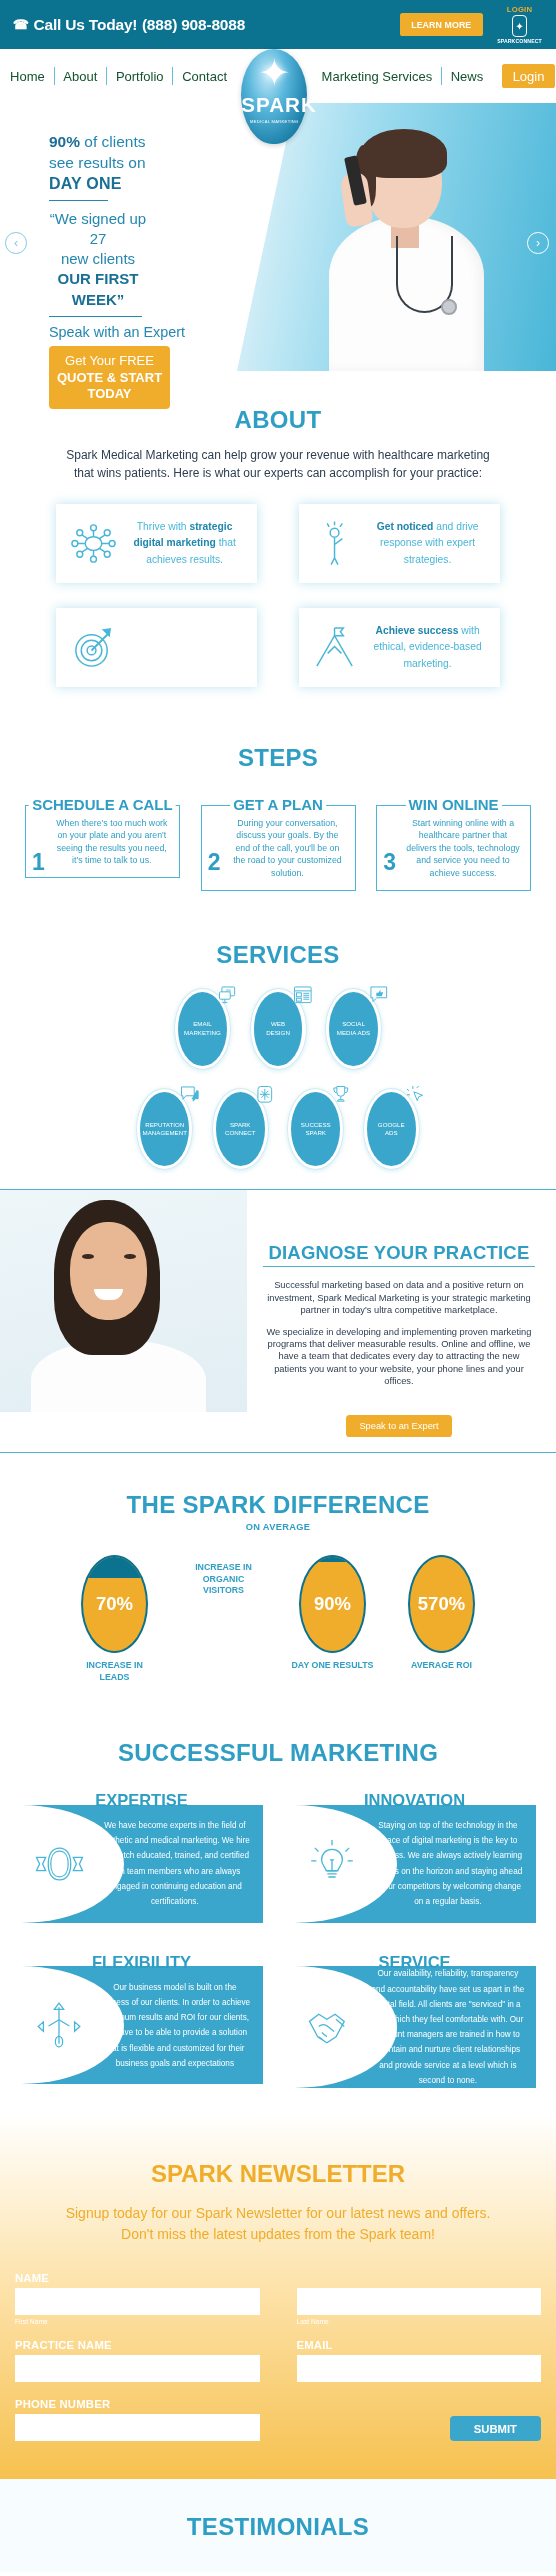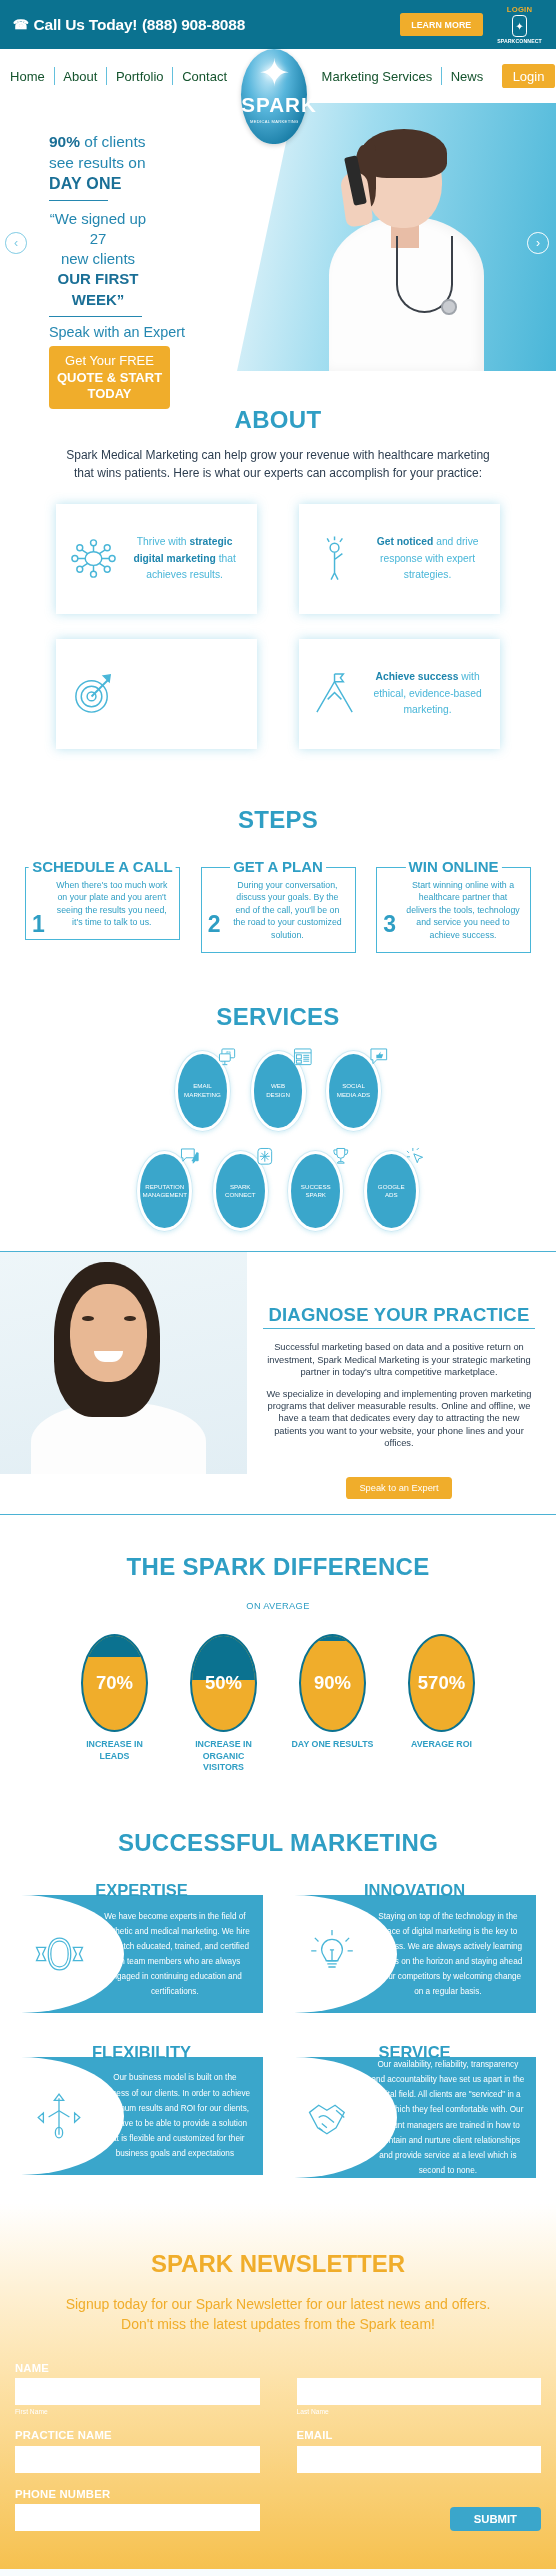--- a/index.html
+++ b/index.html
@@ -152,35 +152,35 @@
     display: flex; align-items: center; justify-content: center; cursor: pointer; z-index: 6;
   }
   .hero-arrow.l { left: 5.2px; border-color:#7fcbe4; color:#7fcbe4; }
   .hero-arrow.r { right: 7.2px; }
 
   
   .sec-title {
     text-align: center; color: #2f9ec4; font-size: 24px; font-weight: bold;
     letter-spacing: 0.3px;
   }
-  .sec-sub { text-align:center; color:#2f9ec4; font-size:9.3px; font-weight:normal; margin-top:20px; letter-spacing:0.3px;}
+  .sec-sub { text-align:center; color:#2f9ec4; font-size:9.3px; font-weight:bold; margin-top:3px; letter-spacing:0.3px;}
   .sec-lead {
     text-align: center; color: #2d3e50; font-size: 12px; line-height: 1.45;
     width: 433px; margin: 13.4px auto 0;
   }
 
   
   .about { padding: 35px 0 23px; }
   .about-grid {
     display: grid; grid-template-columns: repeat(2, 201px);
     justify-content: center; gap: 25px 42px; margin-top: 21.6px;
   }
   .about-card {
     background: #fff; box-shadow: 0 0 10.3px rgba(73,182,216,.38);
-    height: 110px; display: flex; align-items: center; padding: 0 13.4px; gap: 7.2px;
+    height: 79px; display: flex; align-items: center; padding: 0 13.4px; gap: 7.2px;
   }
   .about-icon { width: 49px; height: 49px; flex: 0 0 49px; color: #49b6d8; }
   .about-text { color: #49b6d8; font-size: 10.3px; line-height: 1.6; text-align: center; flex: 1; }
   .about-text b { color: #1f86ae; font-weight: bold; }
 
   
   .steps { padding: 34px 0 20.6px; }
   .steps-grid { display: flex; justify-content: center; gap: 20.6px; margin-top: 24px; }
   .step { width: 155px; position: relative; }
   .step-head {
@@ -579,24 +579,20 @@
     <div class="sec-sub">ON AVERAGE</div>
     <div class="diff-row">
       <div class="diff-item">
         <div class="diff-oval">
             <div class="diff-fill" style="height: 22%;"></div>
             <div class="diff-pct">70%</div>
           </div>
         <div class="diff-label">INCREASE IN LEADS</div>
       </div>
       <div class="diff-item">
-        <div class="diff-oval">
-            <div class="diff-fill" style="height: 47%;"></div>
-            <div class="diff-pct">50%</div>
-          </div>
         <div class="diff-label">INCREASE IN ORGANIC VISITORS</div>
       </div>
       <div class="diff-item">
         <div class="diff-oval">
             <div class="diff-fill" style="height: 5%;"></div>
             <div class="diff-pct">90%</div>
           </div>
         <div class="diff-label">DAY ONE RESULTS</div>
       </div>
       <div class="diff-item">

